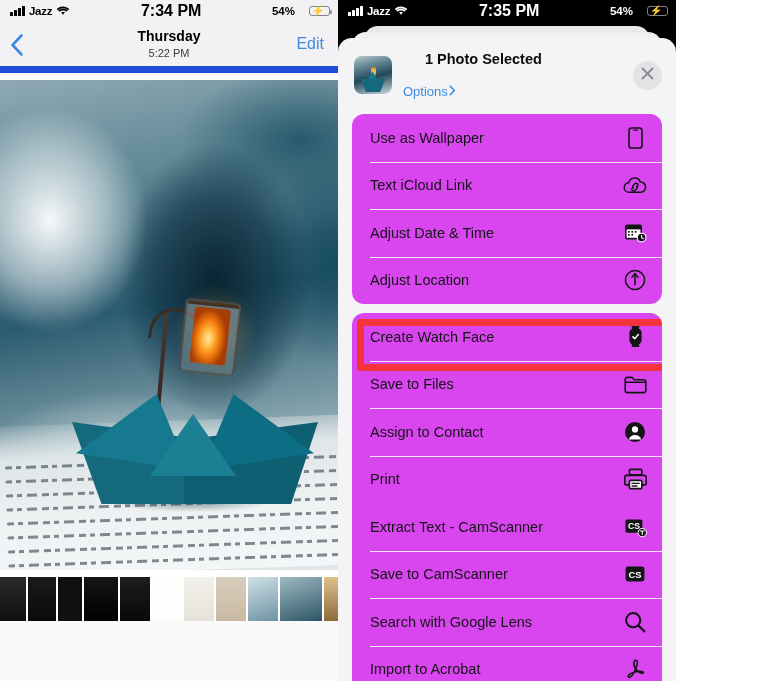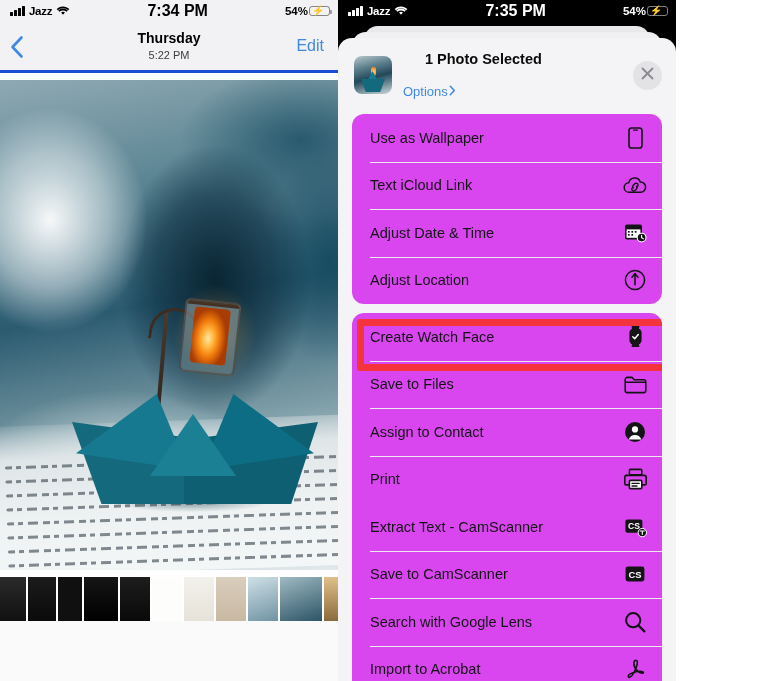--- a/index.html
+++ b/index.html
@@ -16,40 +16,40 @@
 
   .statusbar {
     height:22px; background:#f2f2f4;
     display:flex; align-items:center; justify-content:space-between;
     padding:0 8px 0 10px;
     font-size:11.5px; font-weight:bold; color:#000;
   }
   .sb-left { display:flex; align-items:center; gap:4px; }
   .sb-carrier { font-size:11.5px; font-weight:bold; letter-spacing:-0.2px; }
   .sb-center { font-size:16px; font-weight:bold; }
-  .sb-right { display:flex; align-items:center; gap:1px; font-size:11.5px; font-weight:bold;text-align:center;}
+  .sb-right { display:flex; align-items:center; gap:14px; font-size:11.5px; font-weight:bold;text-align:center;}
 
   .bars { display:flex; align-items:flex-end; gap:1.5px; height:10px; }
   .bars i { display:block; width:2.6px; background:#000; border-radius:.5px; }
   .bars i:nth-child(1){height:4px;} .bars i:nth-child(2){height:6px;}
   .bars i:nth-child(3){height:8px;} .bars i:nth-child(4){height:10px;}
 
   .battery { position:relative; width:21px; height:10.5px; border:1.2px solid rgba(0,0,0,.45);
              border-radius:3px; padding:1px; }
   .battery:after { content:""; position:absolute; right:-3px; top:3px; width:1.8px; height:4px;
              background:rgba(0,0,0,.35); border-radius:0 1px 1px 0; }
   .battery .fill { height:100%; width:62%; background:#4cd661; border-radius:1.5px; }
   .battery .bolt { position:absolute; left:50%; top:50%; transform:translate(-58%,-50%);
              font-size:10px; line-height:1; color:#111; }
 
   .navbar {
     height:51px; background:#f2f2f4;
     display:flex; align-items:center; justify-content:space-between;
     padding:0 14px 0 10px; position:relative;
-    border-bottom:3px solid #1d4ed8;
+    border-bottom:7px solid #1d4ed8;
   }
   .back-chevron { width:14px; height:22px; position:relative; cursor:pointer; }
   .back-chevron svg { display:block; }
   .nav-title { position:absolute; left:0; right:0; text-align:center; pointer-events:none; }
   .nav-title .day { font-size:14px; font-weight:bold; color:#000; line-height:17px; }
   .nav-title .time { font-size:11px; color:#3c3c3e; line-height:14px; margin-top:1px; }
   .nav-edit { font-size:16px; color:#3f8ae0; }
 
   .photo-wrap { position:relative; width:384px; height:504px; background:#fff; }
   .photo { position:absolute; left:0; top:7px; width:384px; height:490px; overflow:hidden; }

